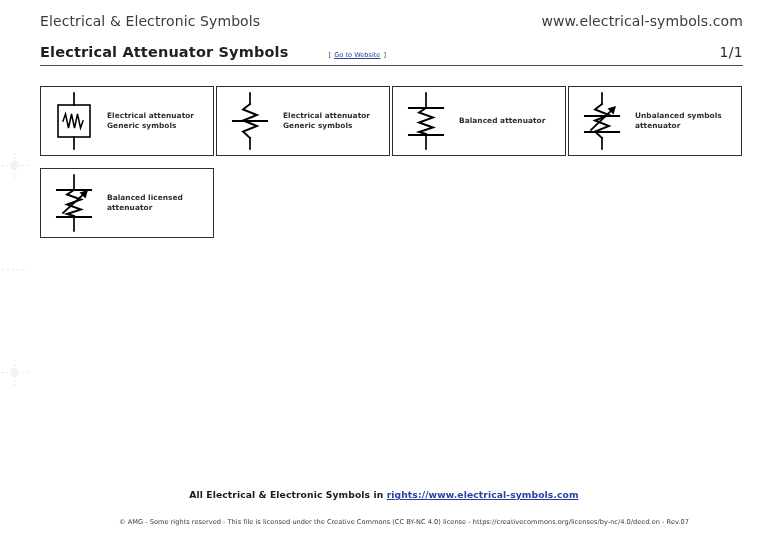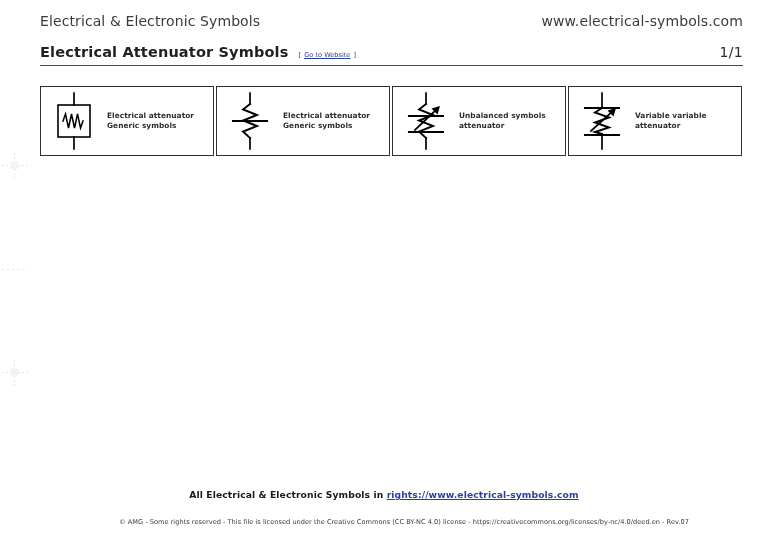--- a/index.html
+++ b/index.html
@@ -70,32 +70,33 @@
     left: 40px;
     right: 25px;
     top: 44px;
     display: flex;
     justify-content: space-between;
     align-items: flex-end;
   }
   .title-left {
     display: flex;
     align-items: baseline;
-    gap: 10px;
+    gap: 0;
   }
   .page-title {
     font-size: 14.5px;
     font-weight: bold;
     color: #231f20;
     letter-spacing: 0.15px;
   }
   .goto-wrap {
     font-size: 6.6px;
     color: #444;
     white-space: nowrap;
+    padding-left: 40px;
   }
   .goto-link {
     color: #2b3fa0;
     text-decoration: underline;
     font-size: 6.6px;
     padding: 0 1px;
   }
   .page-num {
     font-size: 14px;
     color: #2b2b2b;
@@ -237,20 +238,37 @@
         </g>
       </svg>
     </div>
     <div class="lbl">
       <div>Electrical attenuator</div>
       <div>Generic symbols</div>
     </div>
   </div>
 
 
+  <div class="cell">
+    <div class="sym">
+      <svg width="58" height="62" viewBox="0 0 58 62">
+        <g stroke="#000" fill="none" stroke-linecap="square">
+          <line x1="29" y1="3" x2="29" y2="18" stroke-width="1.7"></line>
+          <line x1="29" y1="44" x2="29" y2="59" stroke-width="1.7"></line>
+          <polyline stroke-width="1.9" points="29,18 22,22.5 36,27.5 22,32.5 36,37.5 22,42 29,44"></polyline>
+          <line x1="12" y1="18" x2="46" y2="18" stroke-width="2.1"></line>
+          <line x1="12" y1="45" x2="46" y2="45" stroke-width="2.1"></line>
+        </g>
+      </svg>
+    </div>
+    <div class="lbl">
+      <div>Balanced attenuator</div>
+      <div></div>
+    </div>
+  </div>
 
 
   <div class="cell">
     <div class="sym">
       <svg width="58" height="62" viewBox="0 0 58 62">
         <g stroke="#000" fill="none" stroke-linecap="square">
           <line x1="29" y1="3" x2="29" y2="14" stroke-width="1.7"></line>
           <line x1="29" y1="48" x2="29" y2="59" stroke-width="1.7"></line>
           <polyline stroke-width="1.9" points="29,14 22,19.5 36,25 22,30.5 36,36 22,41.5 29,48"></polyline>
           <line x1="12" y1="26" x2="46" y2="26" stroke-width="2.1"></line>
@@ -274,21 +292,21 @@
           <line x1="29" y1="44" x2="29" y2="59" stroke-width="1.7"></line>
           <polyline stroke-width="1.9" points="29,18 22,22.5 36,27.5 22,32.5 36,37.5 22,42 29,44"></polyline>
           <line x1="12" y1="18" x2="46" y2="18" stroke-width="2.1"></line>
           <line x1="12" y1="45" x2="46" y2="45" stroke-width="2.1"></line>
           <line x1="18" y1="41" x2="41" y2="20" stroke-width="1.8"></line>
           <polygon points="43,18 34.5,20.5 40.5,26.5" fill="#000" stroke="none"></polygon>
         </g>
       </svg>
     </div>
     <div class="lbl">
-      <div>Variable variable</div>
+      <div>Balanced licensed</div>
       <div>attenuator</div>
     </div>
   </div>
 
 </div>
 
 <div class="footer-main">
   <span>All Electrical &amp; Electronic Symbols in </span><a class="flink" href="#">rights://www.electrical-symbols.com</a>
 </div>
 <div class="footer-legal">© AMG - Some rights reserved - This file is licensed under the Creative Commons (CC BY-NC 4.0) license - https://creativecommons.org/licenses/by-nc/4.0/deed.en - Rev.07</div>

